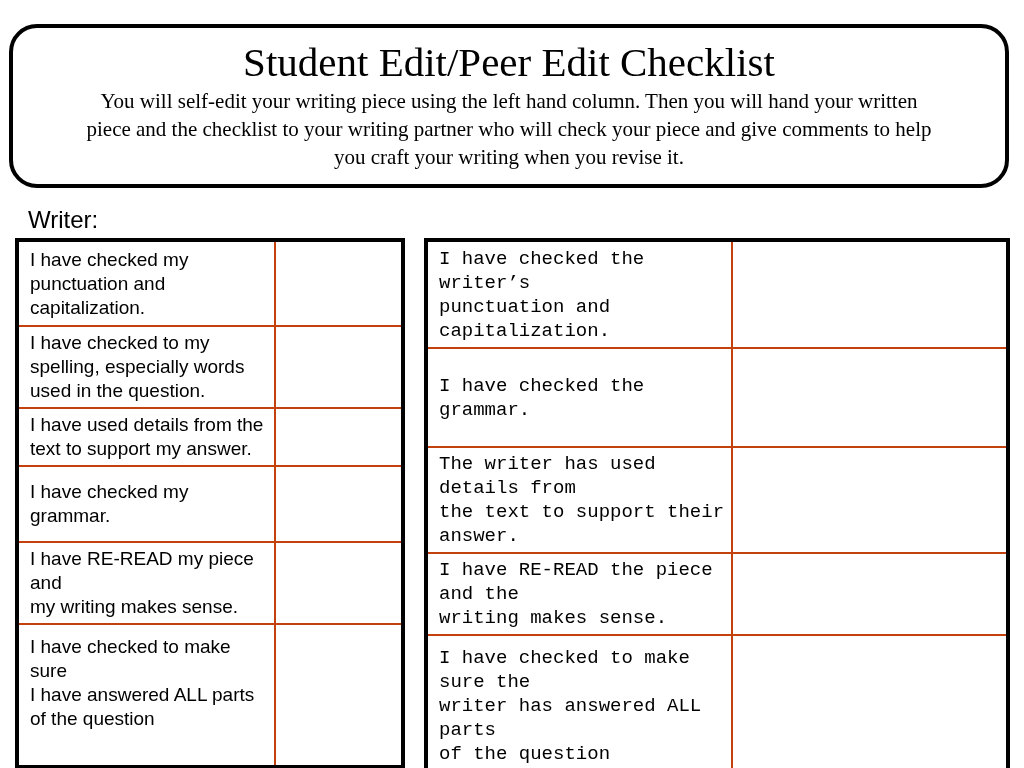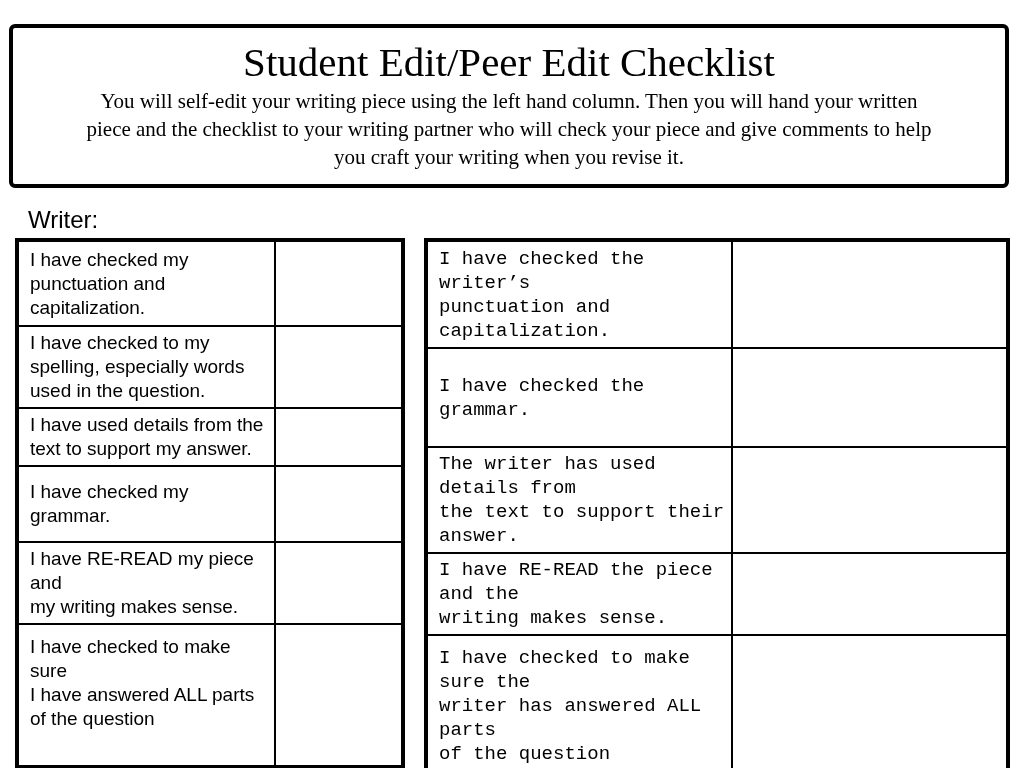--- a/index.html
+++ b/index.html
@@ -11,21 +11,21 @@
     overflow: hidden;
   }
   body { position: relative; }
 
   
   .title-box {
     position: absolute;
     left: 9px; top: 24px;
     width: 1000px; height: 164px;
     border: 4px solid #000;
-    border-radius: 6px;
+    border-radius: 28px;
     background: #fff;
   }
   .slide-title {
     font-family: "Liberation Serif", serif;
     font-size: 41px;
     line-height: 46px;
     text-align: center;
     margin-top: 11px;
     white-space: nowrap;
   }
@@ -51,21 +51,21 @@
   table.checklist {
     position: absolute;
     border-collapse: collapse;
     table-layout: fixed;
     background: #fff;
     border: 4px solid #000;
   }
   .table-writer { left: 15px;  top: 238px; width: 386px; }
   .table-peer   { left: 424px; top: 238px; width: 582px; font-family: Liberation Mono, monospace; }
 
-  .checklist td { border: 2px solid #000000; }
+  .checklist td { border: 2px solid #c2410c; }
   .checklist td.stmt {
     font-size: 19px;
     line-height: 24px;
     padding: 4px 6px 4px 11px;
     white-space: pre-line;
     vertical-align: middle;
   }
   .checklist td.v-top    { vertical-align: top; padding-top: 10px; }
   .checklist td.v-top-sm { vertical-align: top; padding-top: 5px; }
 

